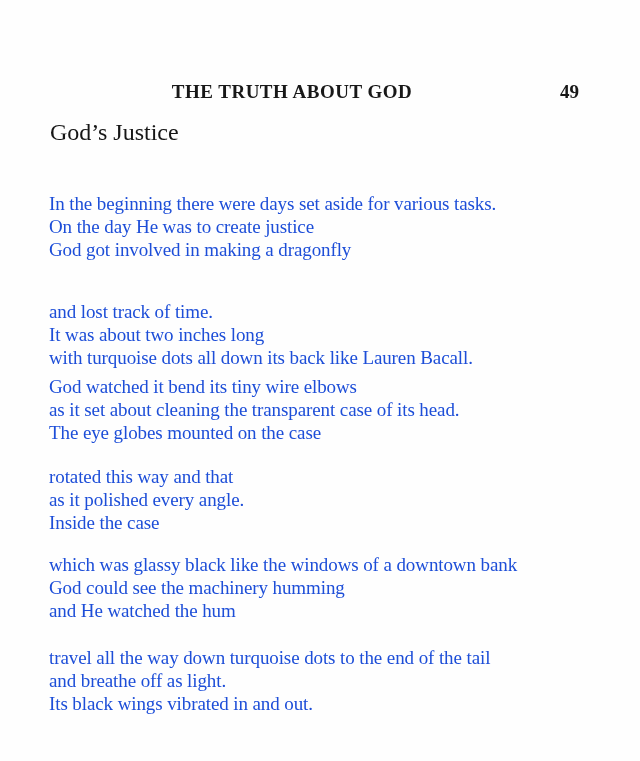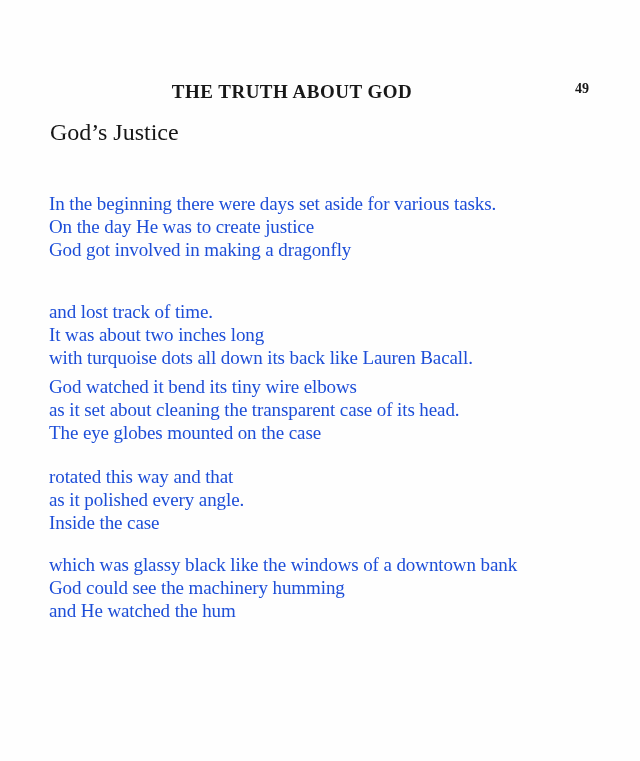--- a/index.html
+++ b/index.html
@@ -23,22 +23,22 @@
     width: 584px;
     text-align: center;
     font-size: 19px;
     font-weight: bold;
     letter-spacing: 0.5px;
     color: #181818;
   }
   .page-number {
     position: absolute;
     top: 81px;
-    right: 51px;
-    font-size: 14px;
+    right: 61px;
+    font-size: 19px;
     font-weight: bold;
     color: #181818;
   }
   .poem-title {
     position: absolute;
     left: 50px;
     top: 119px;
     font-size: 24px;
     font-weight: normal;
     color: #161616;
@@ -96,14 +96,19 @@
     <div class="poem-line">as it polished every angle.</div>
     <div class="poem-line">Inside the case</div>
   </div>
 
   <div class="stanza stanza-5">
     <div class="poem-line">which was glassy black like the windows of a downtown bank</div>
     <div class="poem-line">God could see the machinery humming</div>
     <div class="poem-line">and He watched the hum</div>
   </div>
 
+  <div class="stanza stanza-6">
+    <div class="poem-line">travel all the way down turquoise dots to the end of the tail</div>
+    <div class="poem-line">and breathe off as light.</div>
+    <div class="poem-line">Its black wings vibrated in and out.</div>
+  </div>
 
 </div>
 
 </body></html>

